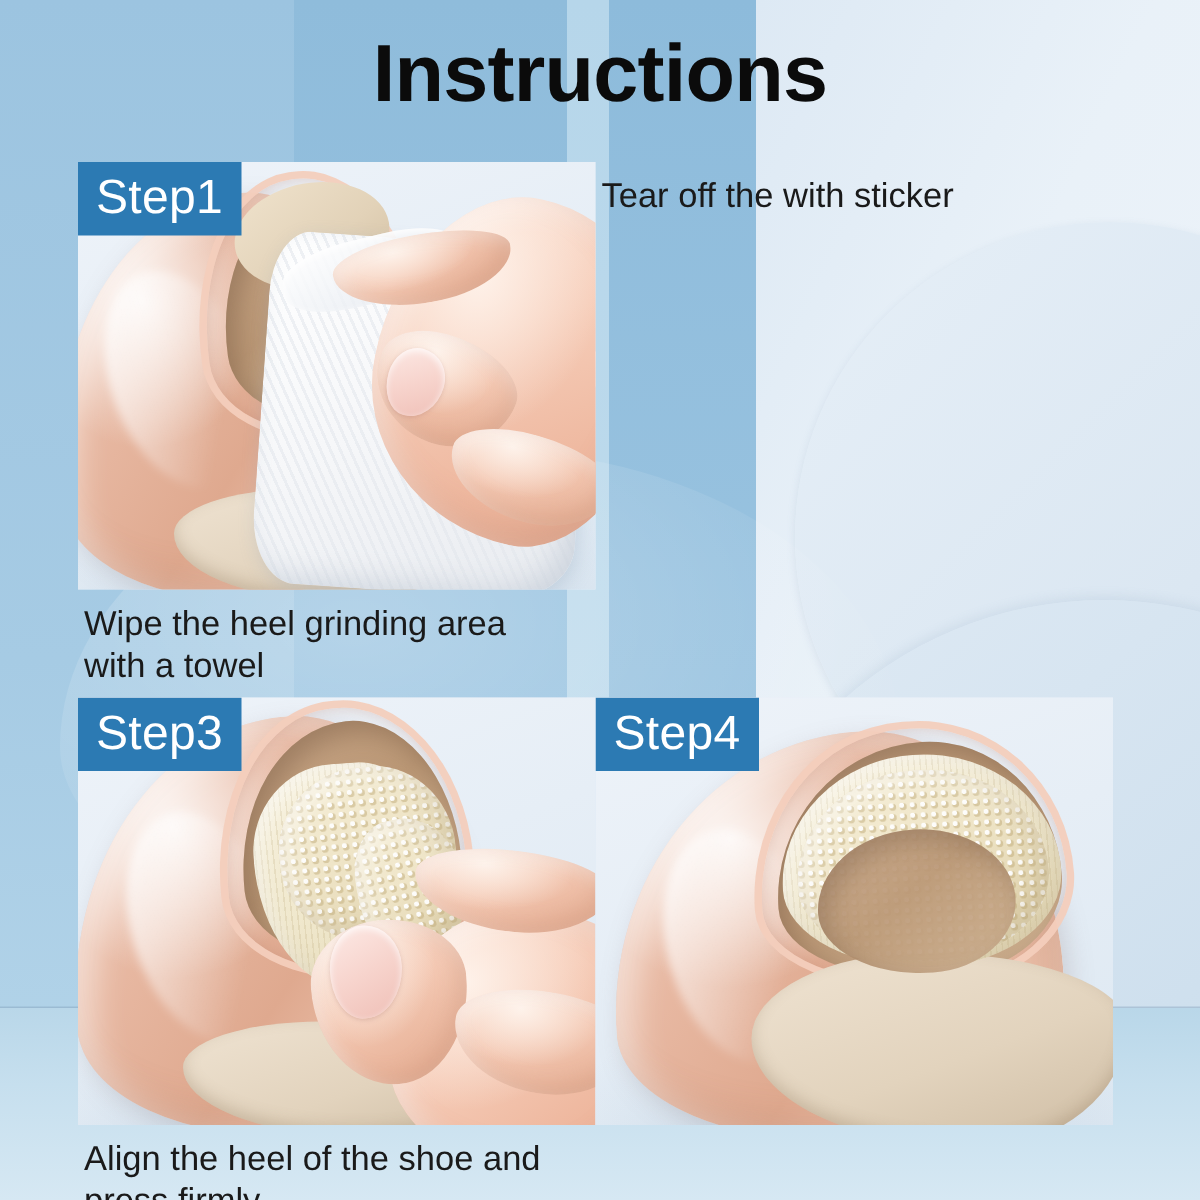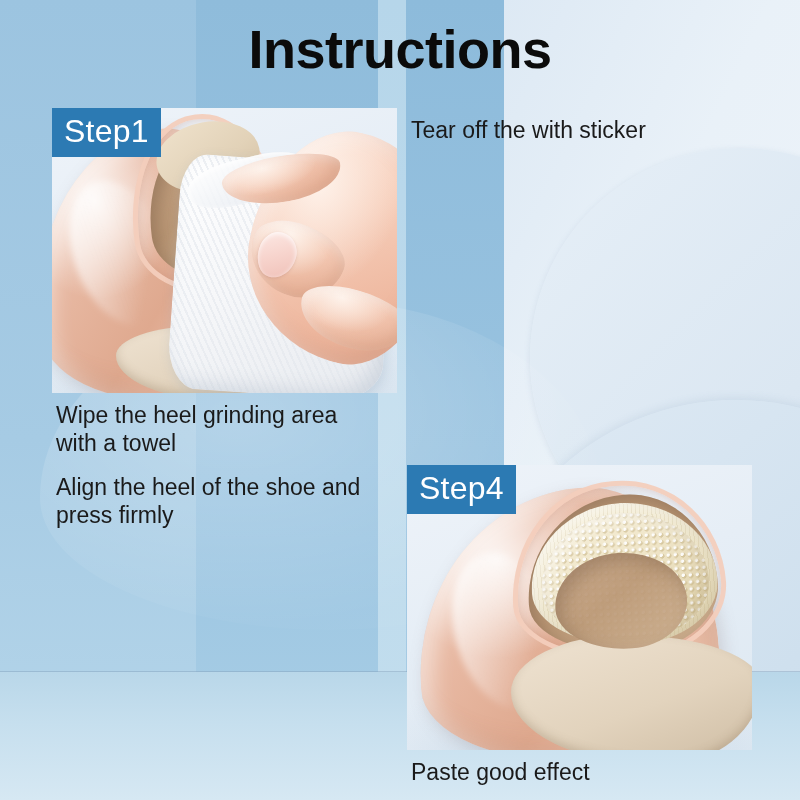--- a/index.html
+++ b/index.html
@@ -103,21 +103,21 @@
     color: #0b0b0b;
     line-height: 1.05;
   }
 
   
   .steps {
     position: absolute;
     left: 52px; top: 108px;
     width: 700px;
   }
-  .row { display: flex; gap: 10px; }
+  .row { display: flex; }
   .row + .row { margin-top: 8px; }
 
   .card { width: 345px; position: relative; }
 
   .photo {
     position: relative;
     width: 345px; height: 285px;
     overflow: hidden;
     background: #e9f0f7;
   }
@@ -334,20 +334,49 @@
 
       <div class="card">
         <div class="caption">Tear off the with sticker</div>
       </div>
 
     </div>
 
     <div class="row">
 
       <div class="card">
+        <div class="photo clip">
+          <div class="scene">
+            <div class="studio-bg"></div>
+            <div class="studio-shadow"></div>
+
+            <div class="shoe" style="left:-6px; top:14px; width:270px; height:278px; transform:rotate(-5deg);"></div>
+            <div class="shoe-gloss" style="left:36px; top:74px; width:96px; height:158px; transform:rotate(-18deg);"></div>
+            <div class="shoe-rim" style="left:92px; top:2px; width:170px; height:186px; transform:rotate(-6deg);"></div>
+            <div class="shoe-inner" style="left:108px; top:16px; width:146px; height:160px; transform:rotate(-6deg);"></div>
+            <div class="shoe-sole" style="left:70px; top:216px; width:230px; height:76px;"></div>
+
+            <div class="pad-smooth" style="left:118px; top:44px; width:118px; height:150px;
+                        border-radius:48% 40% 42% 52% / 40% 36% 58% 62%;
+                        transform:rotate(-4deg);"></div>
+            <div class="pad" style="left:134px; top:46px; width:118px; height:116px;
+                        border-radius:50% 46% 44% 50% / 48% 50% 46% 48%;
+                        transform:rotate(-6deg);"></div>
+            <div class="pad" style="left:186px; top:80px; width:72px; height:92px;
+                        border-radius:40% 52% 50% 42% / 44% 50% 48% 46%;
+                        transform:rotate(-12deg);"></div>
+
+            <div class="hand" style="left:206px; top:140px; width:190px; height:180px; transform:rotate(-6deg);"></div>
+            <div class="finger" style="left:224px; top:102px; width:130px; height:54px; transform:rotate(6deg);"></div>
+            <div class="finger" style="left:156px; top:148px; width:104px; height:110px; transform:rotate(-4deg);"></div>
+            <div class="nail" style="left:168px; top:152px; width:48px; height:62px; transform:rotate(-2deg);"></div>
+            <div class="finger" style="left:250px; top:196px; width:120px; height:68px; transform:rotate(8deg);"></div>
+          </div>
+          <div class="badge">Step3</div>
+        </div>
         <div class="caption">Align the heel of the shoe and
 press firmly</div>
       </div>
 
       <div class="card">
         <div class="photo clip">
           <div class="scene">
             <div class="studio-bg"></div>
             <div class="studio-shadow"></div>
 
@@ -362,18 +391,17 @@
                         transform:rotate(-3deg);"></div>
             <div class="pad" style="left:134px; top:48px; width:168px; height:128px;
                         border-radius:50% 50% 46% 54% / 58% 56% 44% 42%;
                         transform:rotate(-3deg);"></div>
             <div class="shoe-inner" style="left:148px; top:88px; width:132px; height:96px;
                         border-radius:50% 50% 44% 56% / 54% 52% 48% 46%;
                         opacity:.92; transform:rotate(-4deg);"></div>
           </div>
           <div class="badge">Step4</div>
         </div>
-        <div class="caption">Paste good effect</div>
       </div>
 
     </div>
   </div>
 </div>
 
 </body></html>

